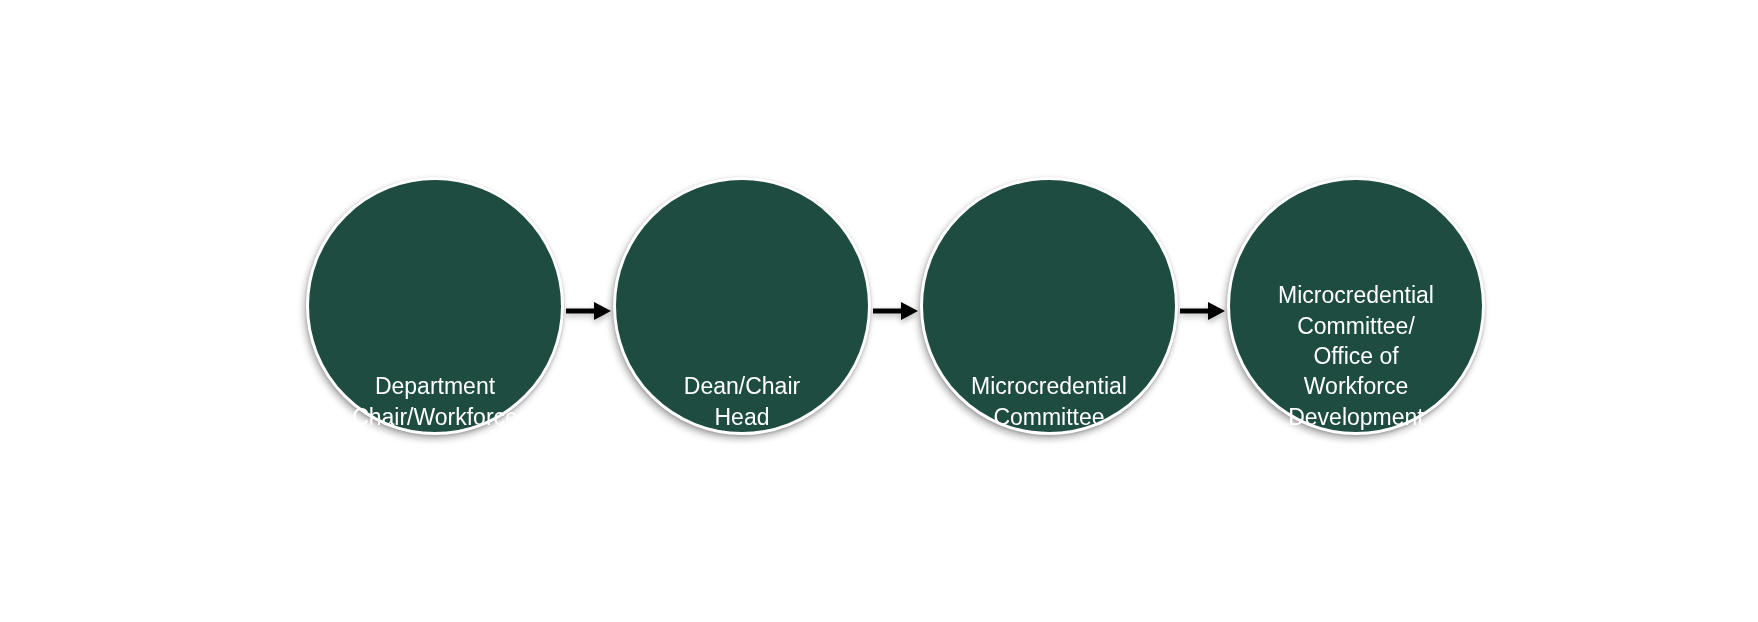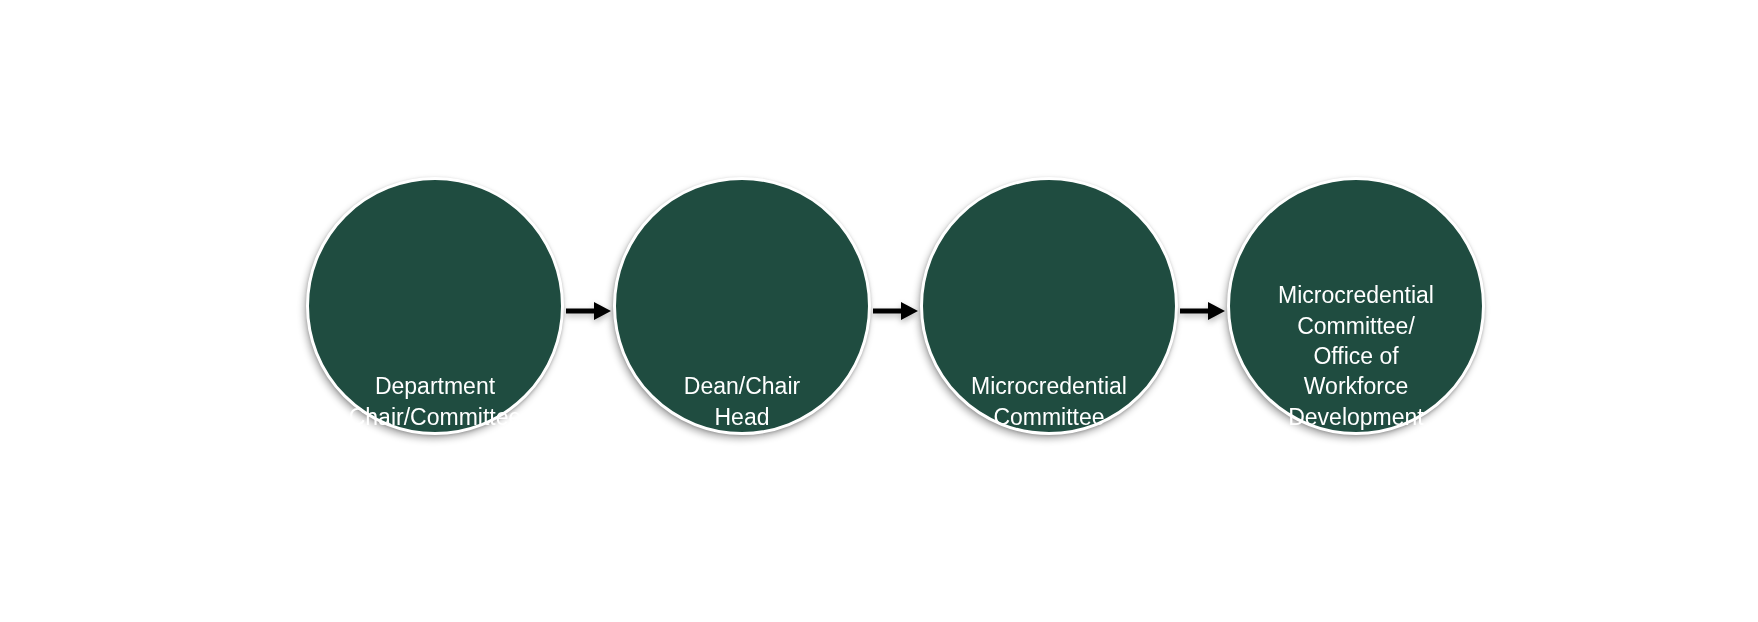--- a/index.html
+++ b/index.html
@@ -68,21 +68,21 @@
   }
 </style>
 </head>
 <body>
 
 <div class="canvas">
   <div class="flow">
 
     <div class="node">
       <span class="node-label">Department
-Chair/Committee</span>
+Chair/Workforce</span>
     </div>
 
     <div class="arrow">
       <svg width="49" height="24" viewBox="0 0 49 24" aria-hidden="true">
         <line x1="2" y1="12" x2="32" y2="12"></line>
         <polygon points="30,3 30,21 47,12"></polygon>
       </svg>
     </div>
 
     <div class="node">

